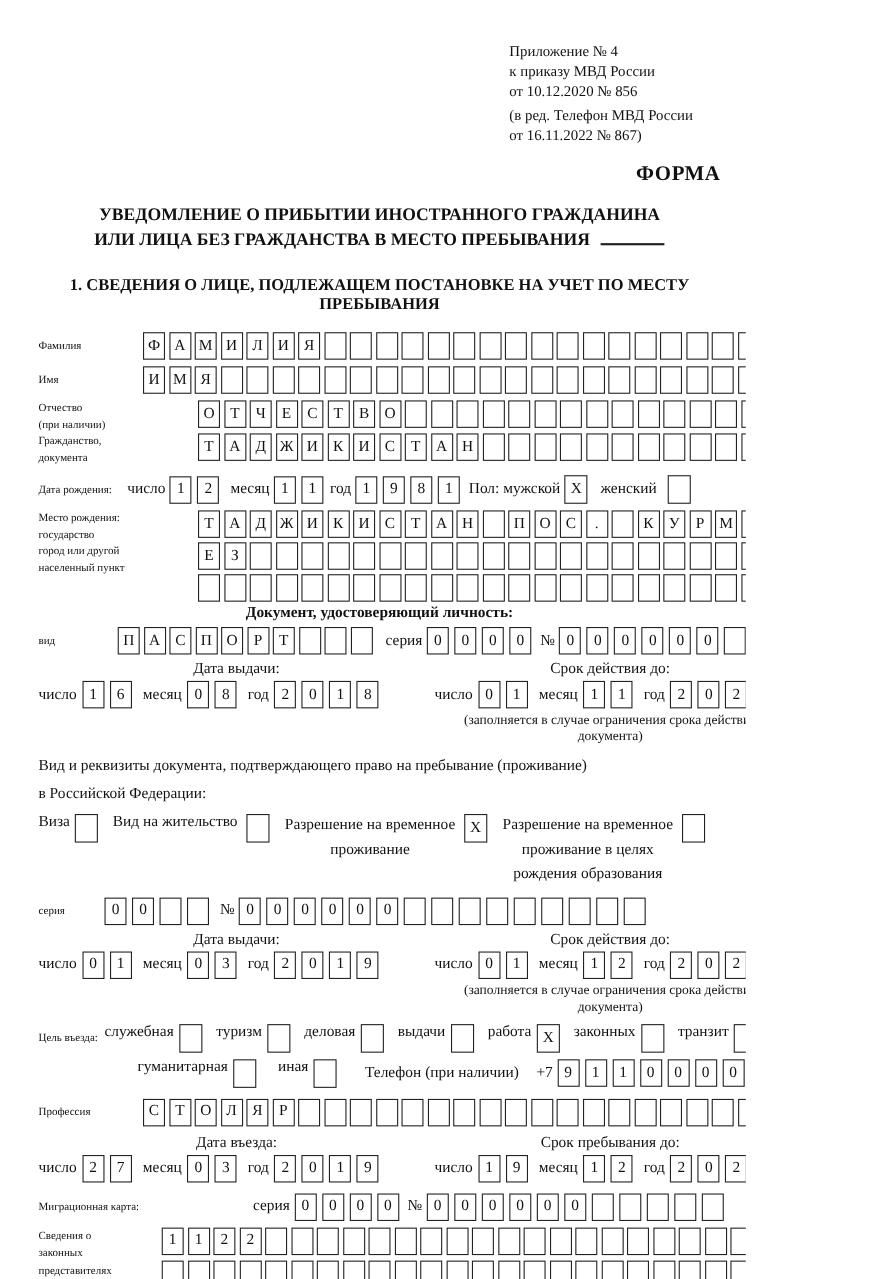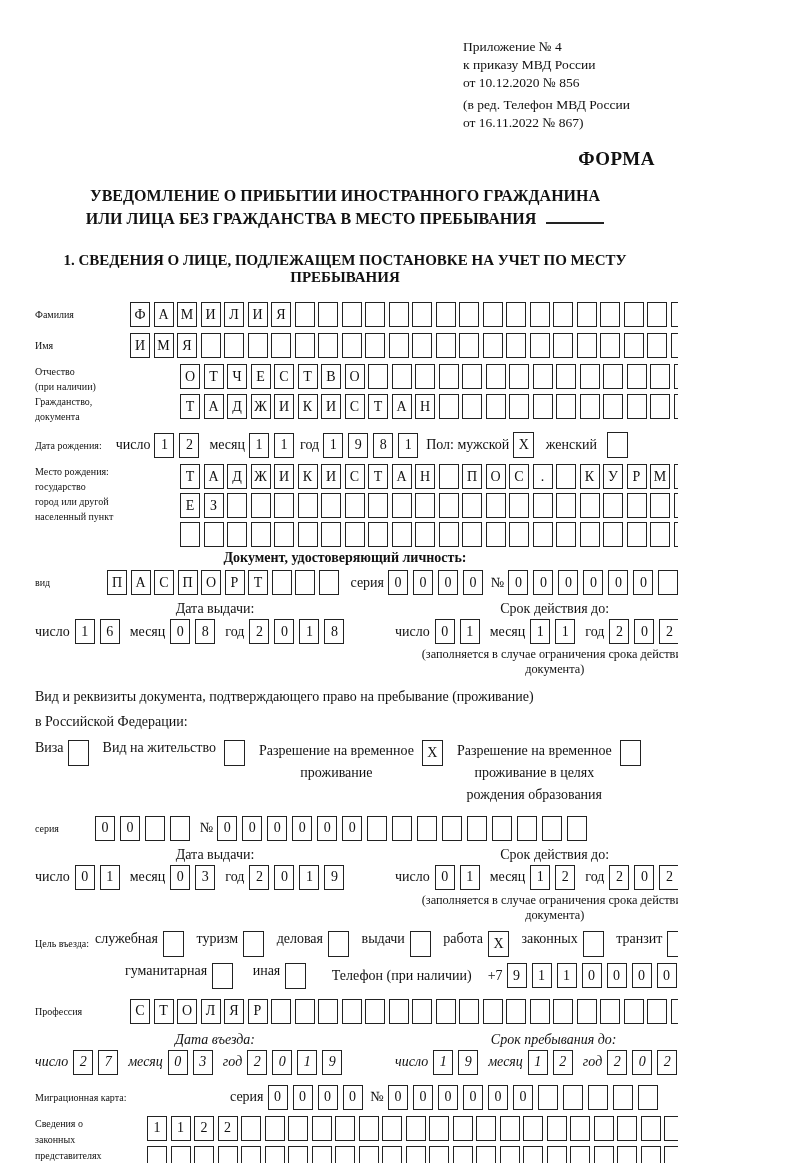--- a/index.html
+++ b/index.html
@@ -598,21 +598,21 @@
         <span class="cell"></span>
         <span class="cell"></span>
         <span class="cell"></span>
         <span class="cell"></span>
         <span class="cell"></span>
         <span class="cell"></span>
         <span class="cell"></span>
       </span>
   </div>
 
-  <div class="dates" style="margin-top:8px;font-style:italic;">
+  <div class="dates" style="margin-top:8px;">
     <div class="dcol1">
       <div class="dhead">Дата въезда:</div>
       <div class="drow">
         <span class="sublbl">число</span>
         <span class="cells sp">
             <span class="cell">2</span>
             <span class="cell">7</span>
           </span>
         <span class="sublbl">месяц</span>
         <span class="cells sp">

